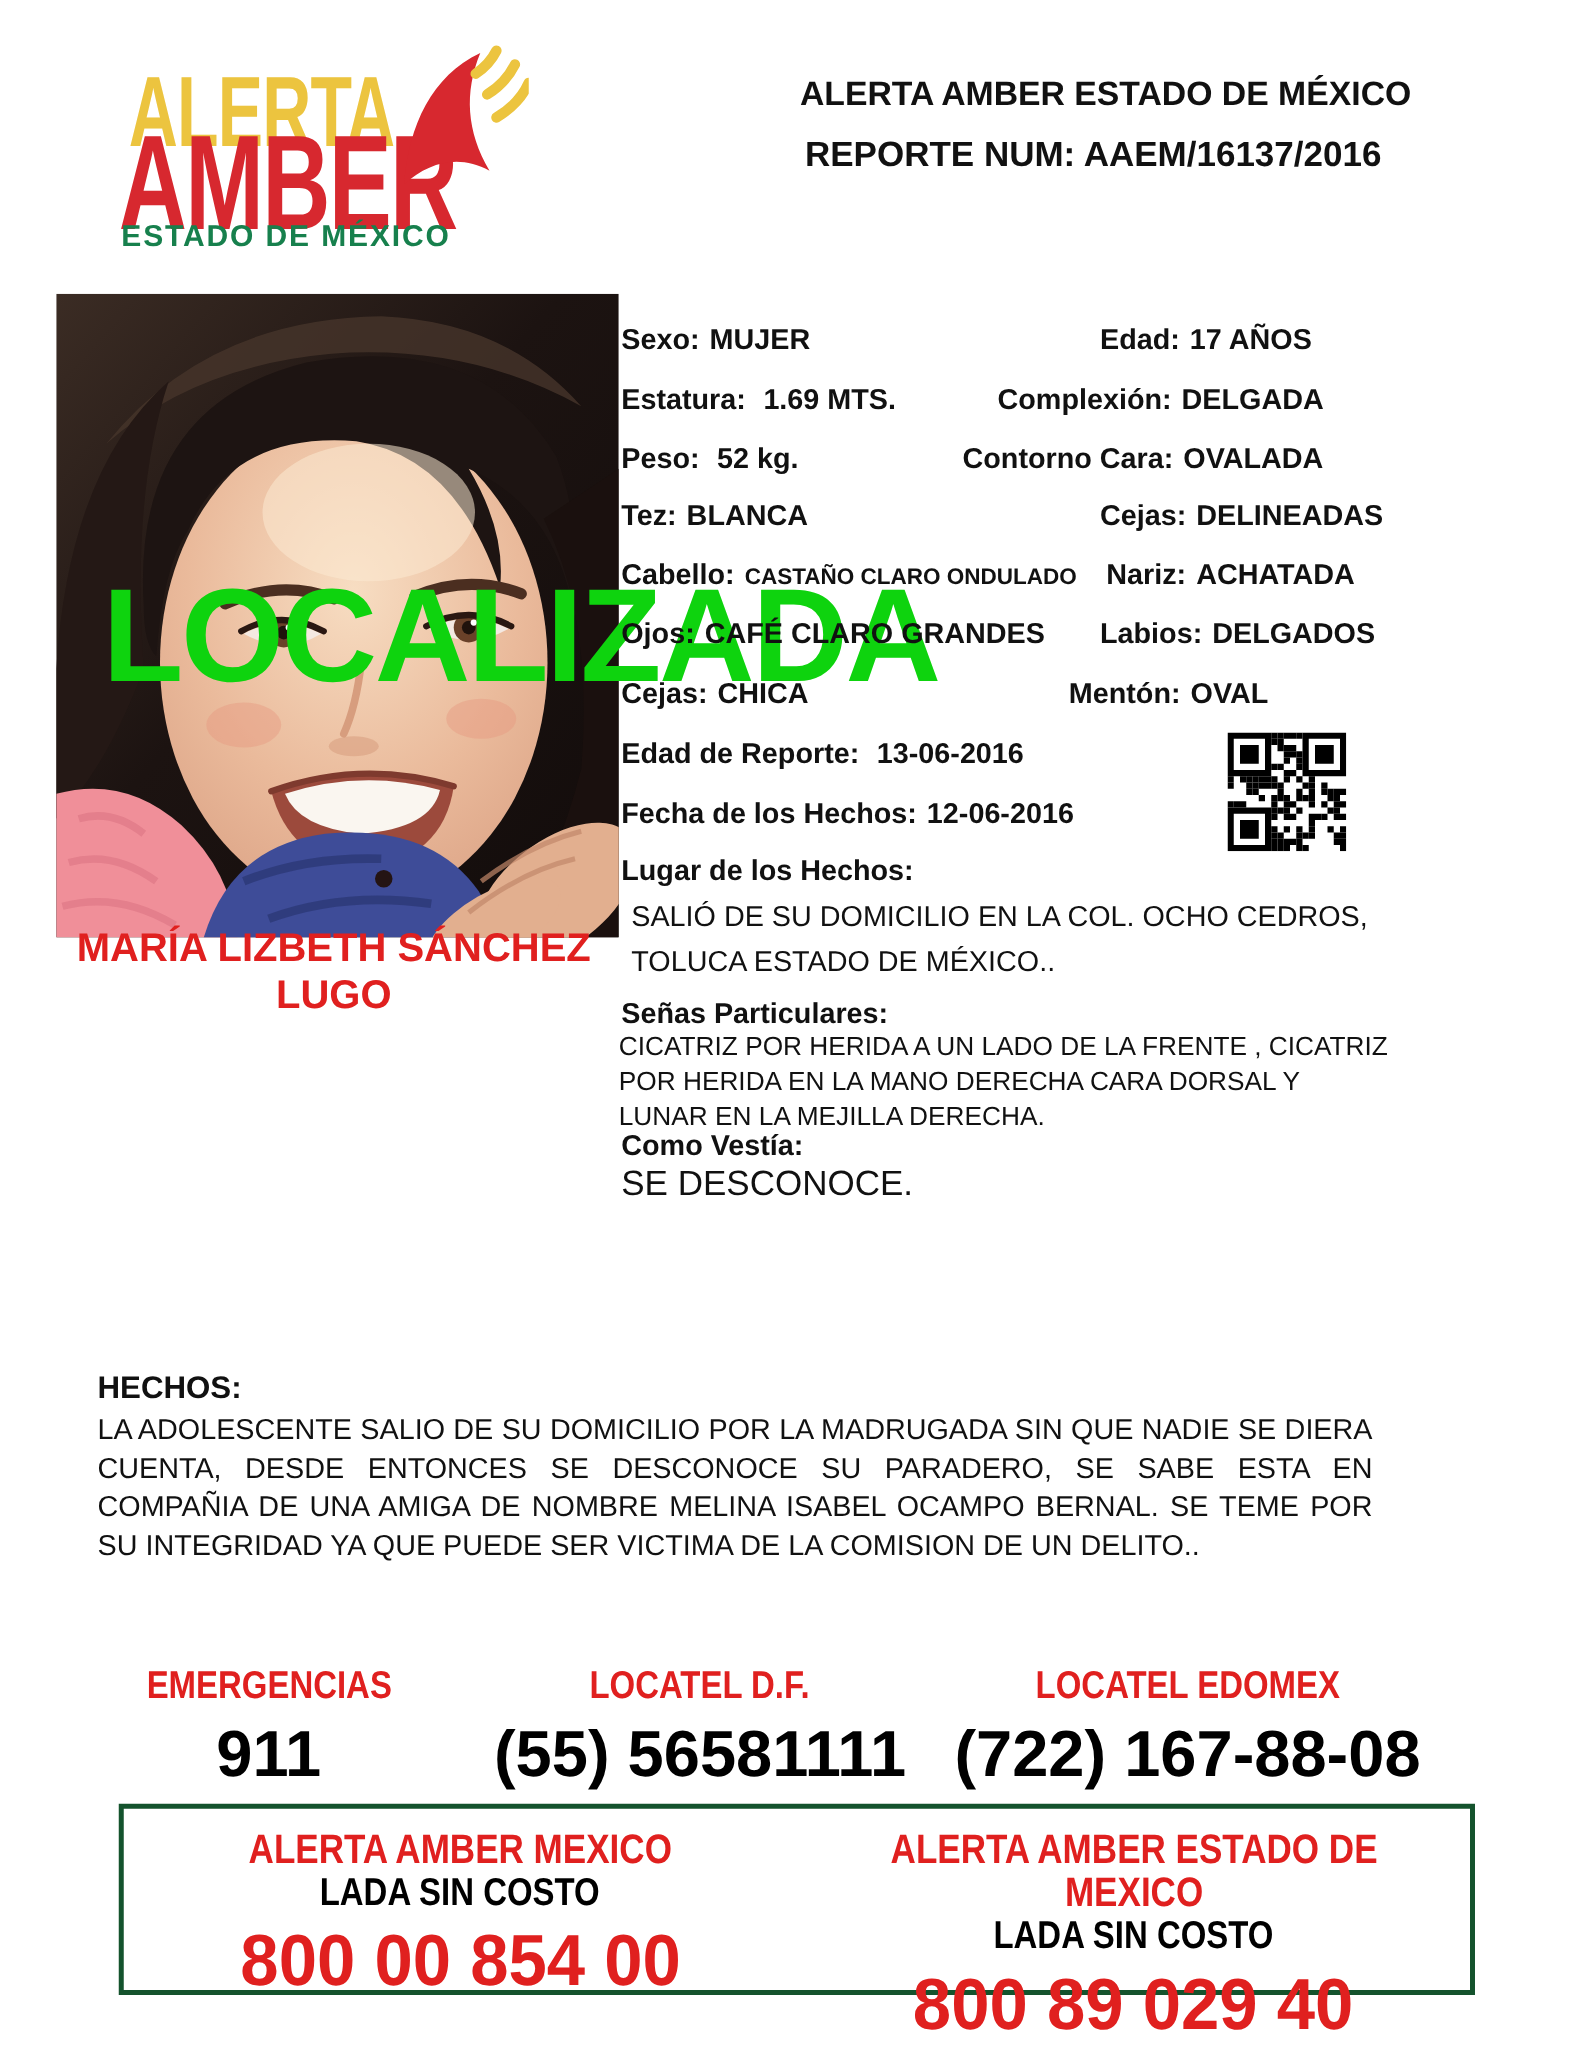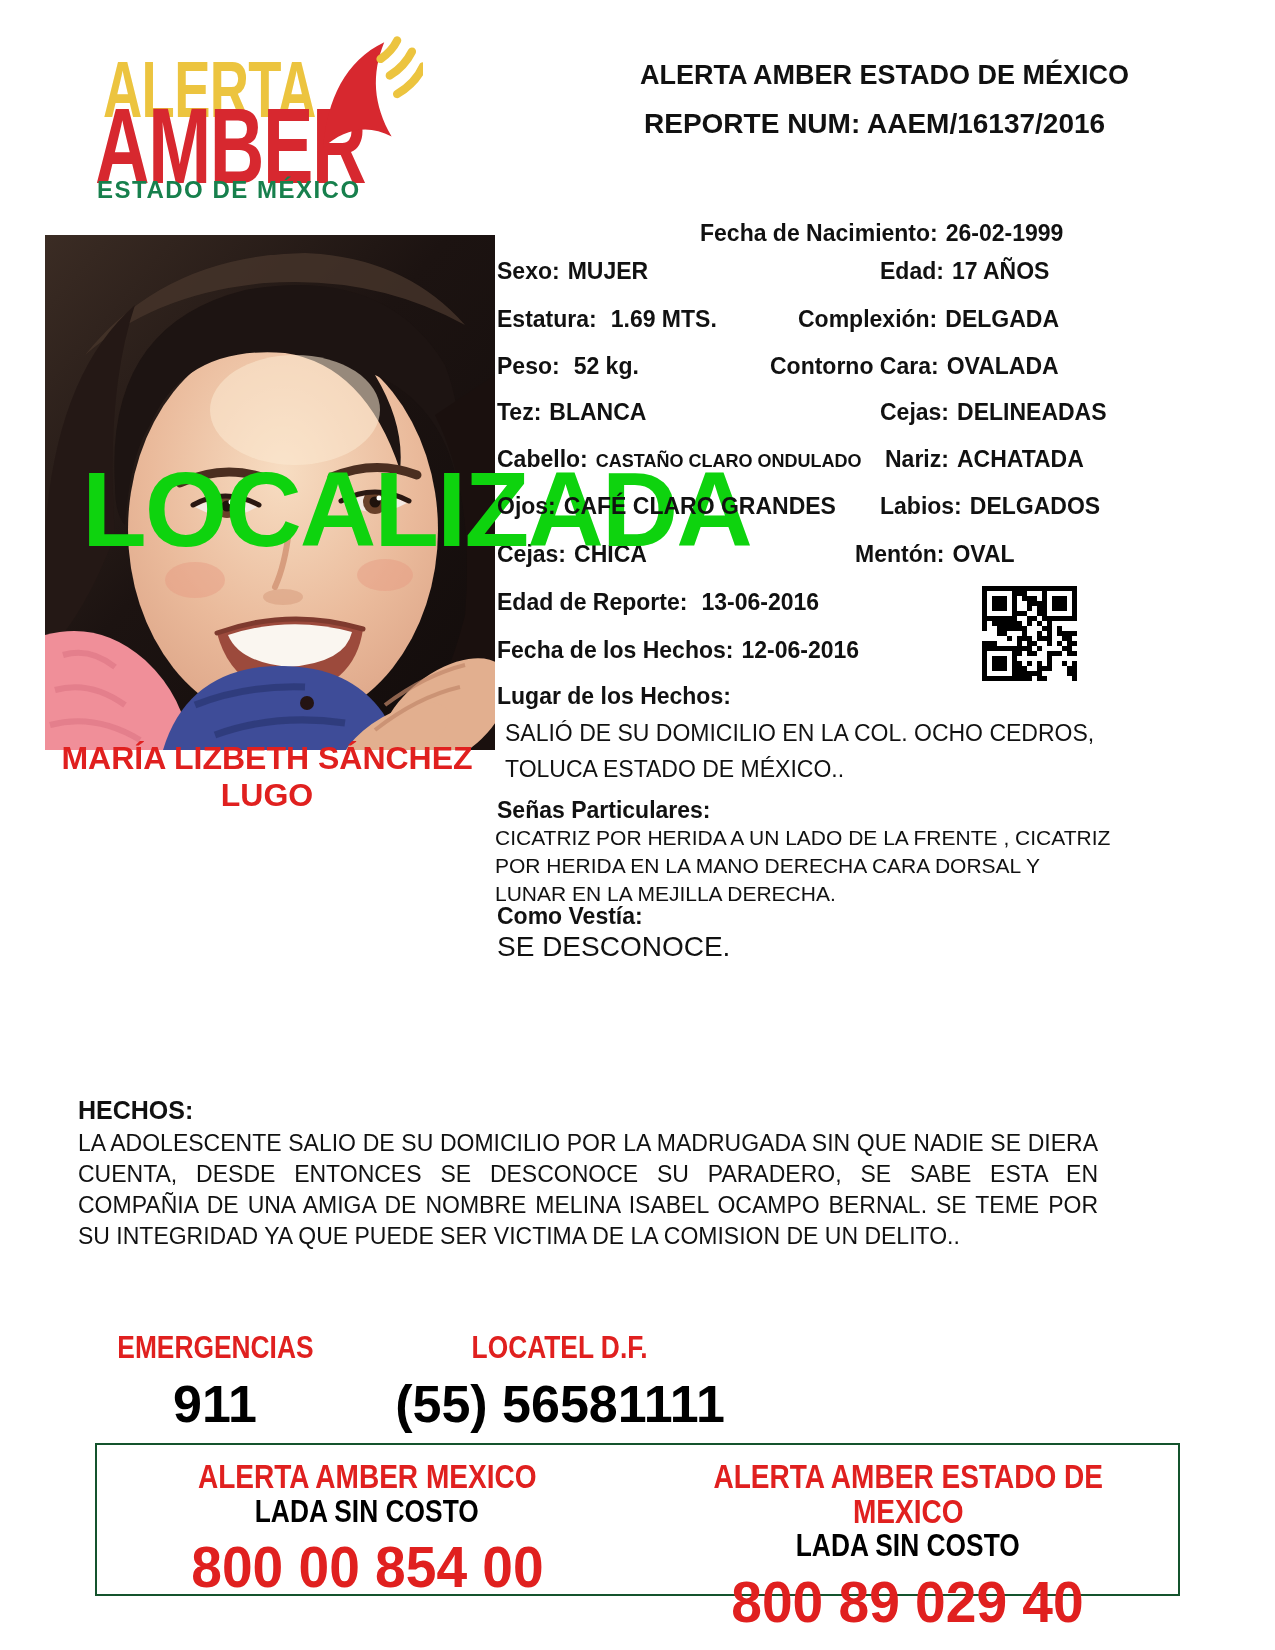--- a/index.html
+++ b/index.html
@@ -52,21 +52,21 @@
 
   
   .contact{top:1330px;text-align:center;}
   .contact .ct{font-size:31px;font-weight:bold;color:var(--red);transform:scaleX(.85);}
   .contact .cn{font-size:52px;font-weight:bold;color:#000;margin-top:8px;}
   .c1{left:60px;width:310px;}
   .c2{left:380px;width:360px;}
   .c3{left:750px;width:400px;}
 
   
-  .footer-box{left:95px;top:1443px;width:1085px;height:153px;border:2px solid #14532d;
+  .footer-box{left:95px;top:1443px;width:1085px;height:153px;border:4px solid #14532d;
     display:flex;background:#fff;}
   .fcell{width:50%;text-align:center;padding-top:15px;}
   .ft{font-size:33px;font-weight:bold;color:var(--red);transform:scaleX(.85);line-height:1.05;}
   .fs{font-size:31px;font-weight:bold;color:#000;transform:scaleX(.85);line-height:1.05;margin-top:1px;}
   .fn{font-size:58px;font-weight:bold;color:var(--red);transform:scaleX(.95);line-height:1;margin-top:10px;}
 </style>
 </head>
 <body>
 
 <div class="page">
@@ -139,23 +139,20 @@
     </svg>
   </div>
 
   <div class="abs watermark">LOCALIZADA</div>
 
   <div class="abs name">
     <div>MARÍA LIZBETH SÁNCHEZ</div>
     <div>LUGO</div>
   </div>
 
-  <div class="abs fld" style="left:700px;top:220px;">
-    <span class="lab">Fecha de Nacimiento:</span><span class="val">26-02-1999</span>
-  </div>
 
   <div class="abs fld" style="left:497px;top:258px;">
     <span class="lab">Sexo:</span><span class="val">MUJER</span>
   </div>
   <div class="abs fld" style="left:880px;top:258px;">
     <span class="lab">Edad:</span><span class="val">17 AÑOS</span>
   </div>
 
   <div class="abs fld" style="left:497px;top:306px;">
     <span class="lab" style="margin-right:14px;">Estatura:</span><span class="val">1.69 MTS.</span>
@@ -348,20 +345,24 @@
   <div class="abs hechos-text">LA ADOLESCENTE SALIO DE SU DOMICILIO POR LA MADRUGADA SIN QUE NADIE SE DIERA CUENTA, DESDE ENTONCES SE DESCONOCE SU PARADERO, SE SABE ESTA EN COMPAÑIA DE UNA AMIGA DE NOMBRE MELINA ISABEL OCAMPO BERNAL. SE TEME POR SU INTEGRIDAD YA QUE PUEDE SER VICTIMA DE LA COMISION DE UN DELITO..</div>
 
   <div class="abs contact c1">
     <div class="ct sxc">EMERGENCIAS</div>
     <div class="cn">911</div>
   </div>
   <div class="abs contact c2">
     <div class="ct sxc">LOCATEL D.F.</div>
     <div class="cn">(55) 56581111</div>
   </div>
+  <div class="abs contact c3">
+    <div class="ct sxc">LOCATEL EDOMEX</div>
+    <div class="cn">(722) 167-88-08</div>
+  </div>
 
   <div class="abs footer-box">
     <div class="fcell">
       <div class="ft sxc">ALERTA AMBER MEXICO</div>
       <div class="fs sxc">LADA SIN COSTO</div>
       <div class="fn sxc">800 00 854 00</div>
     </div>
     <div class="fcell">
       <div class="ft sxc">ALERTA AMBER ESTADO DE MEXICO</div>
       <div class="fs sxc">LADA SIN COSTO</div>

